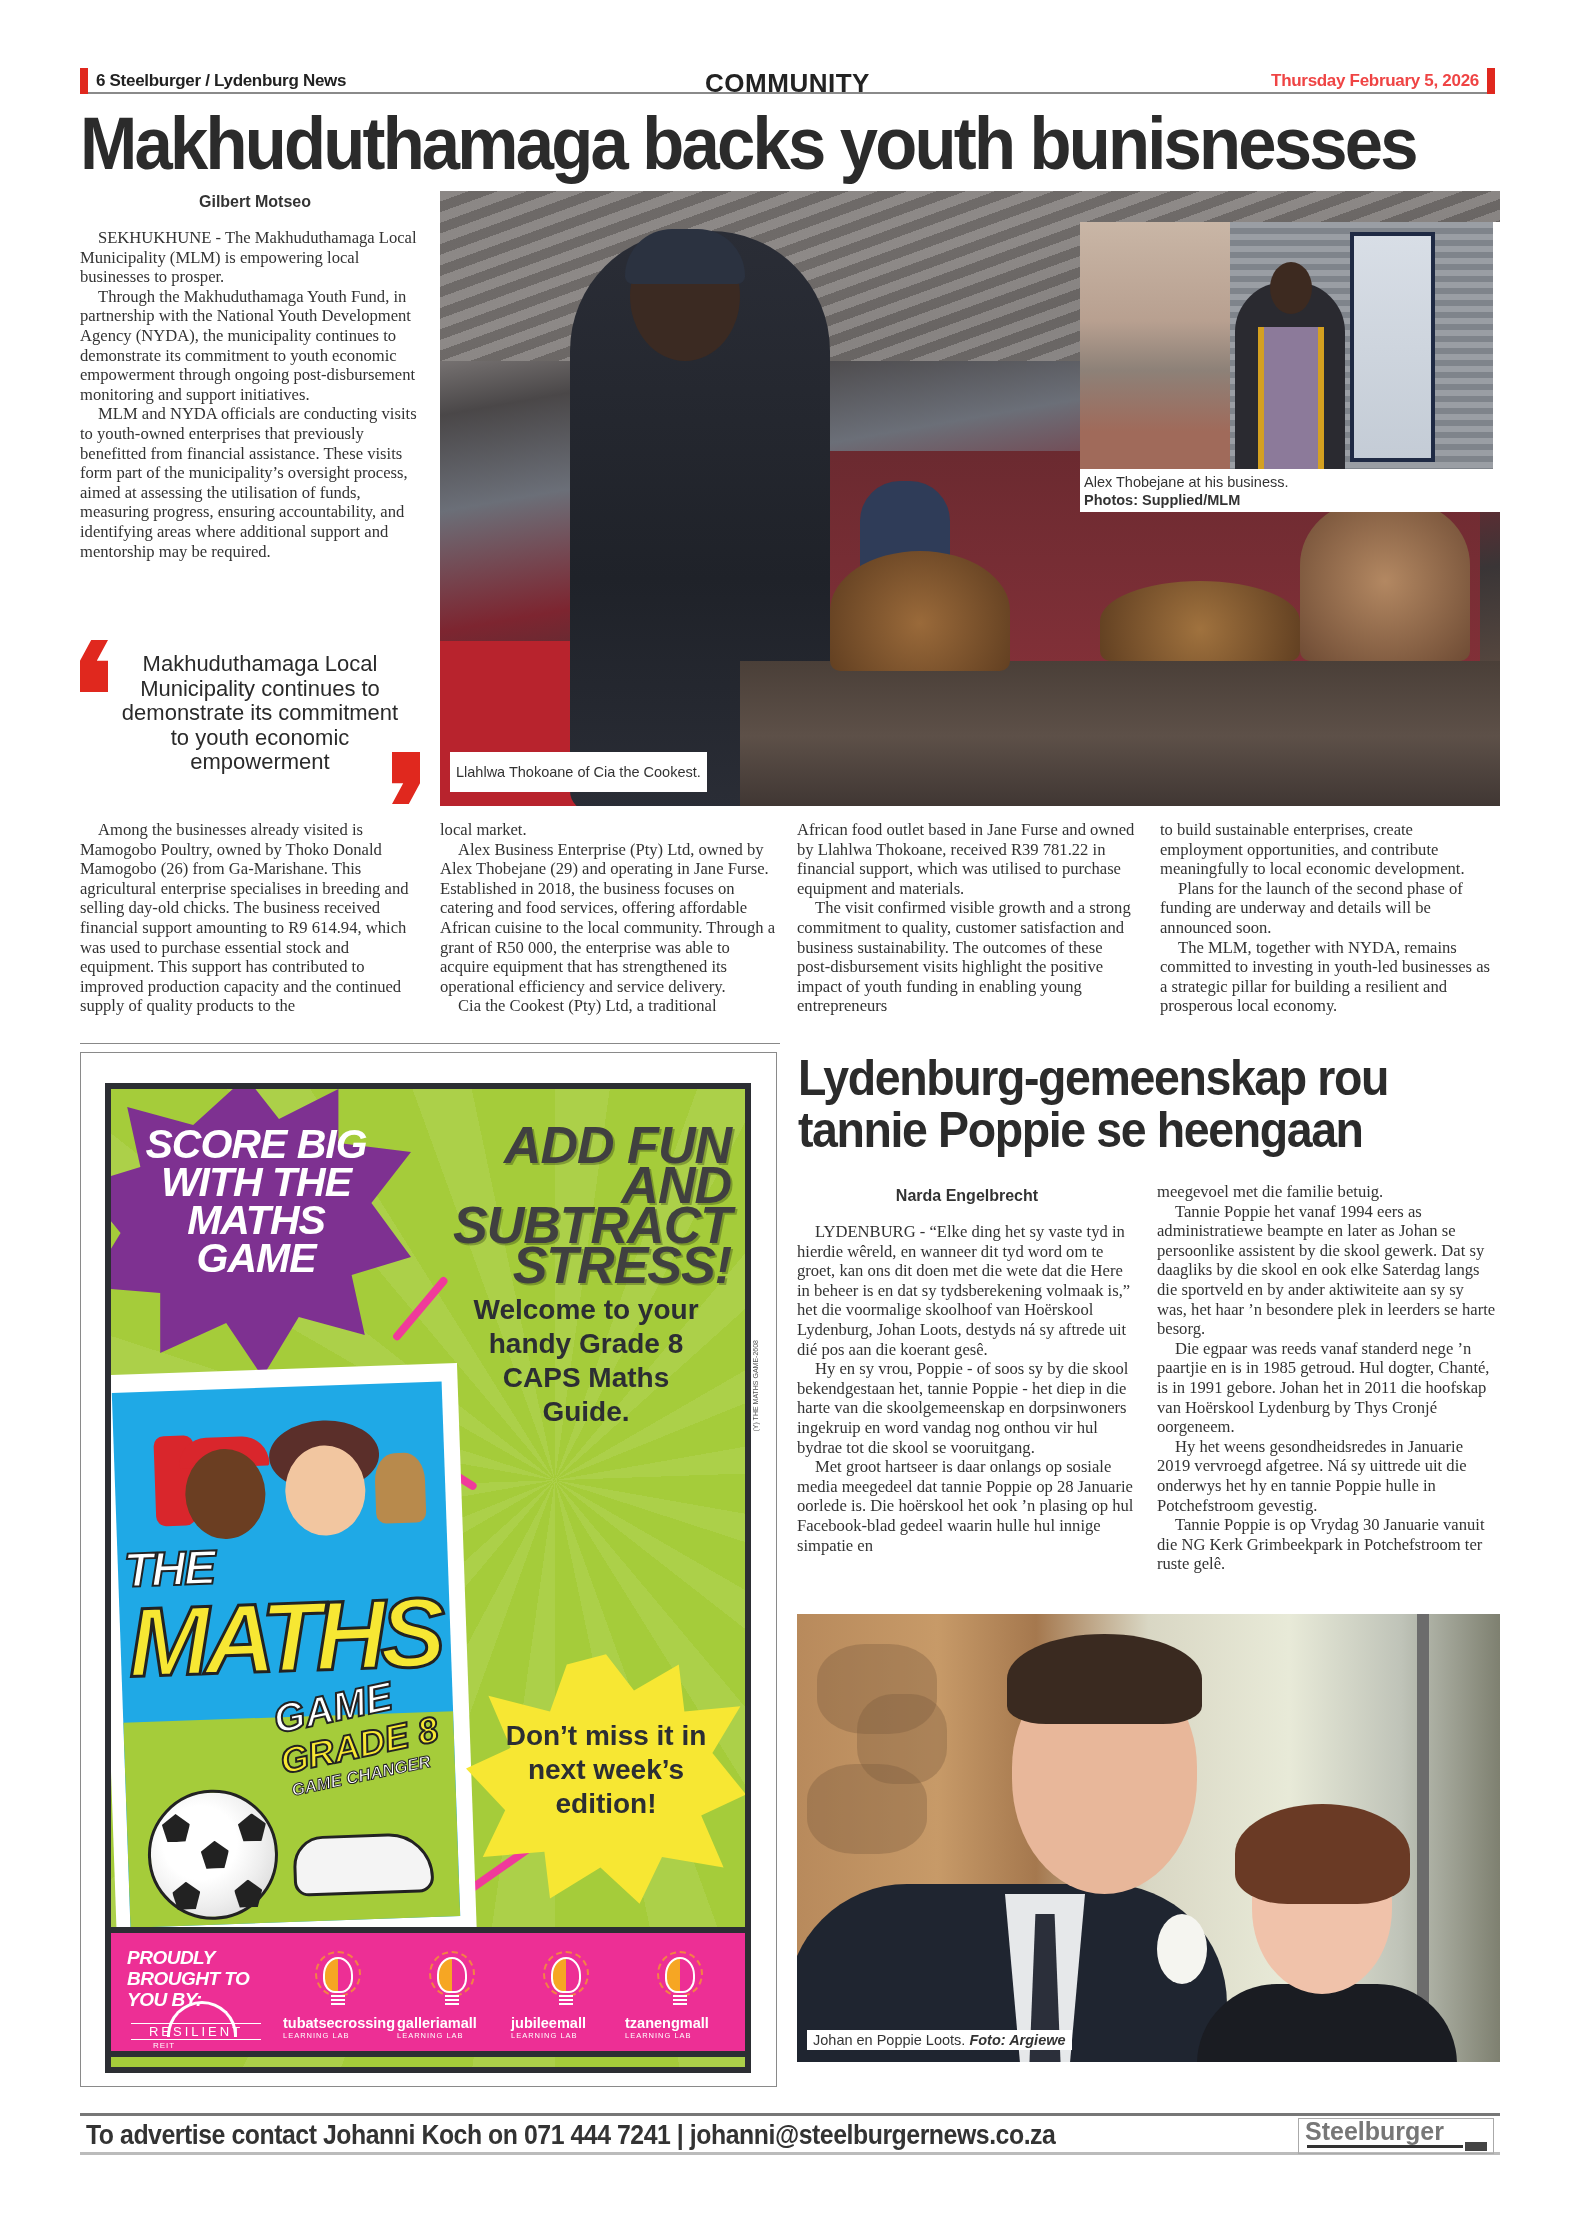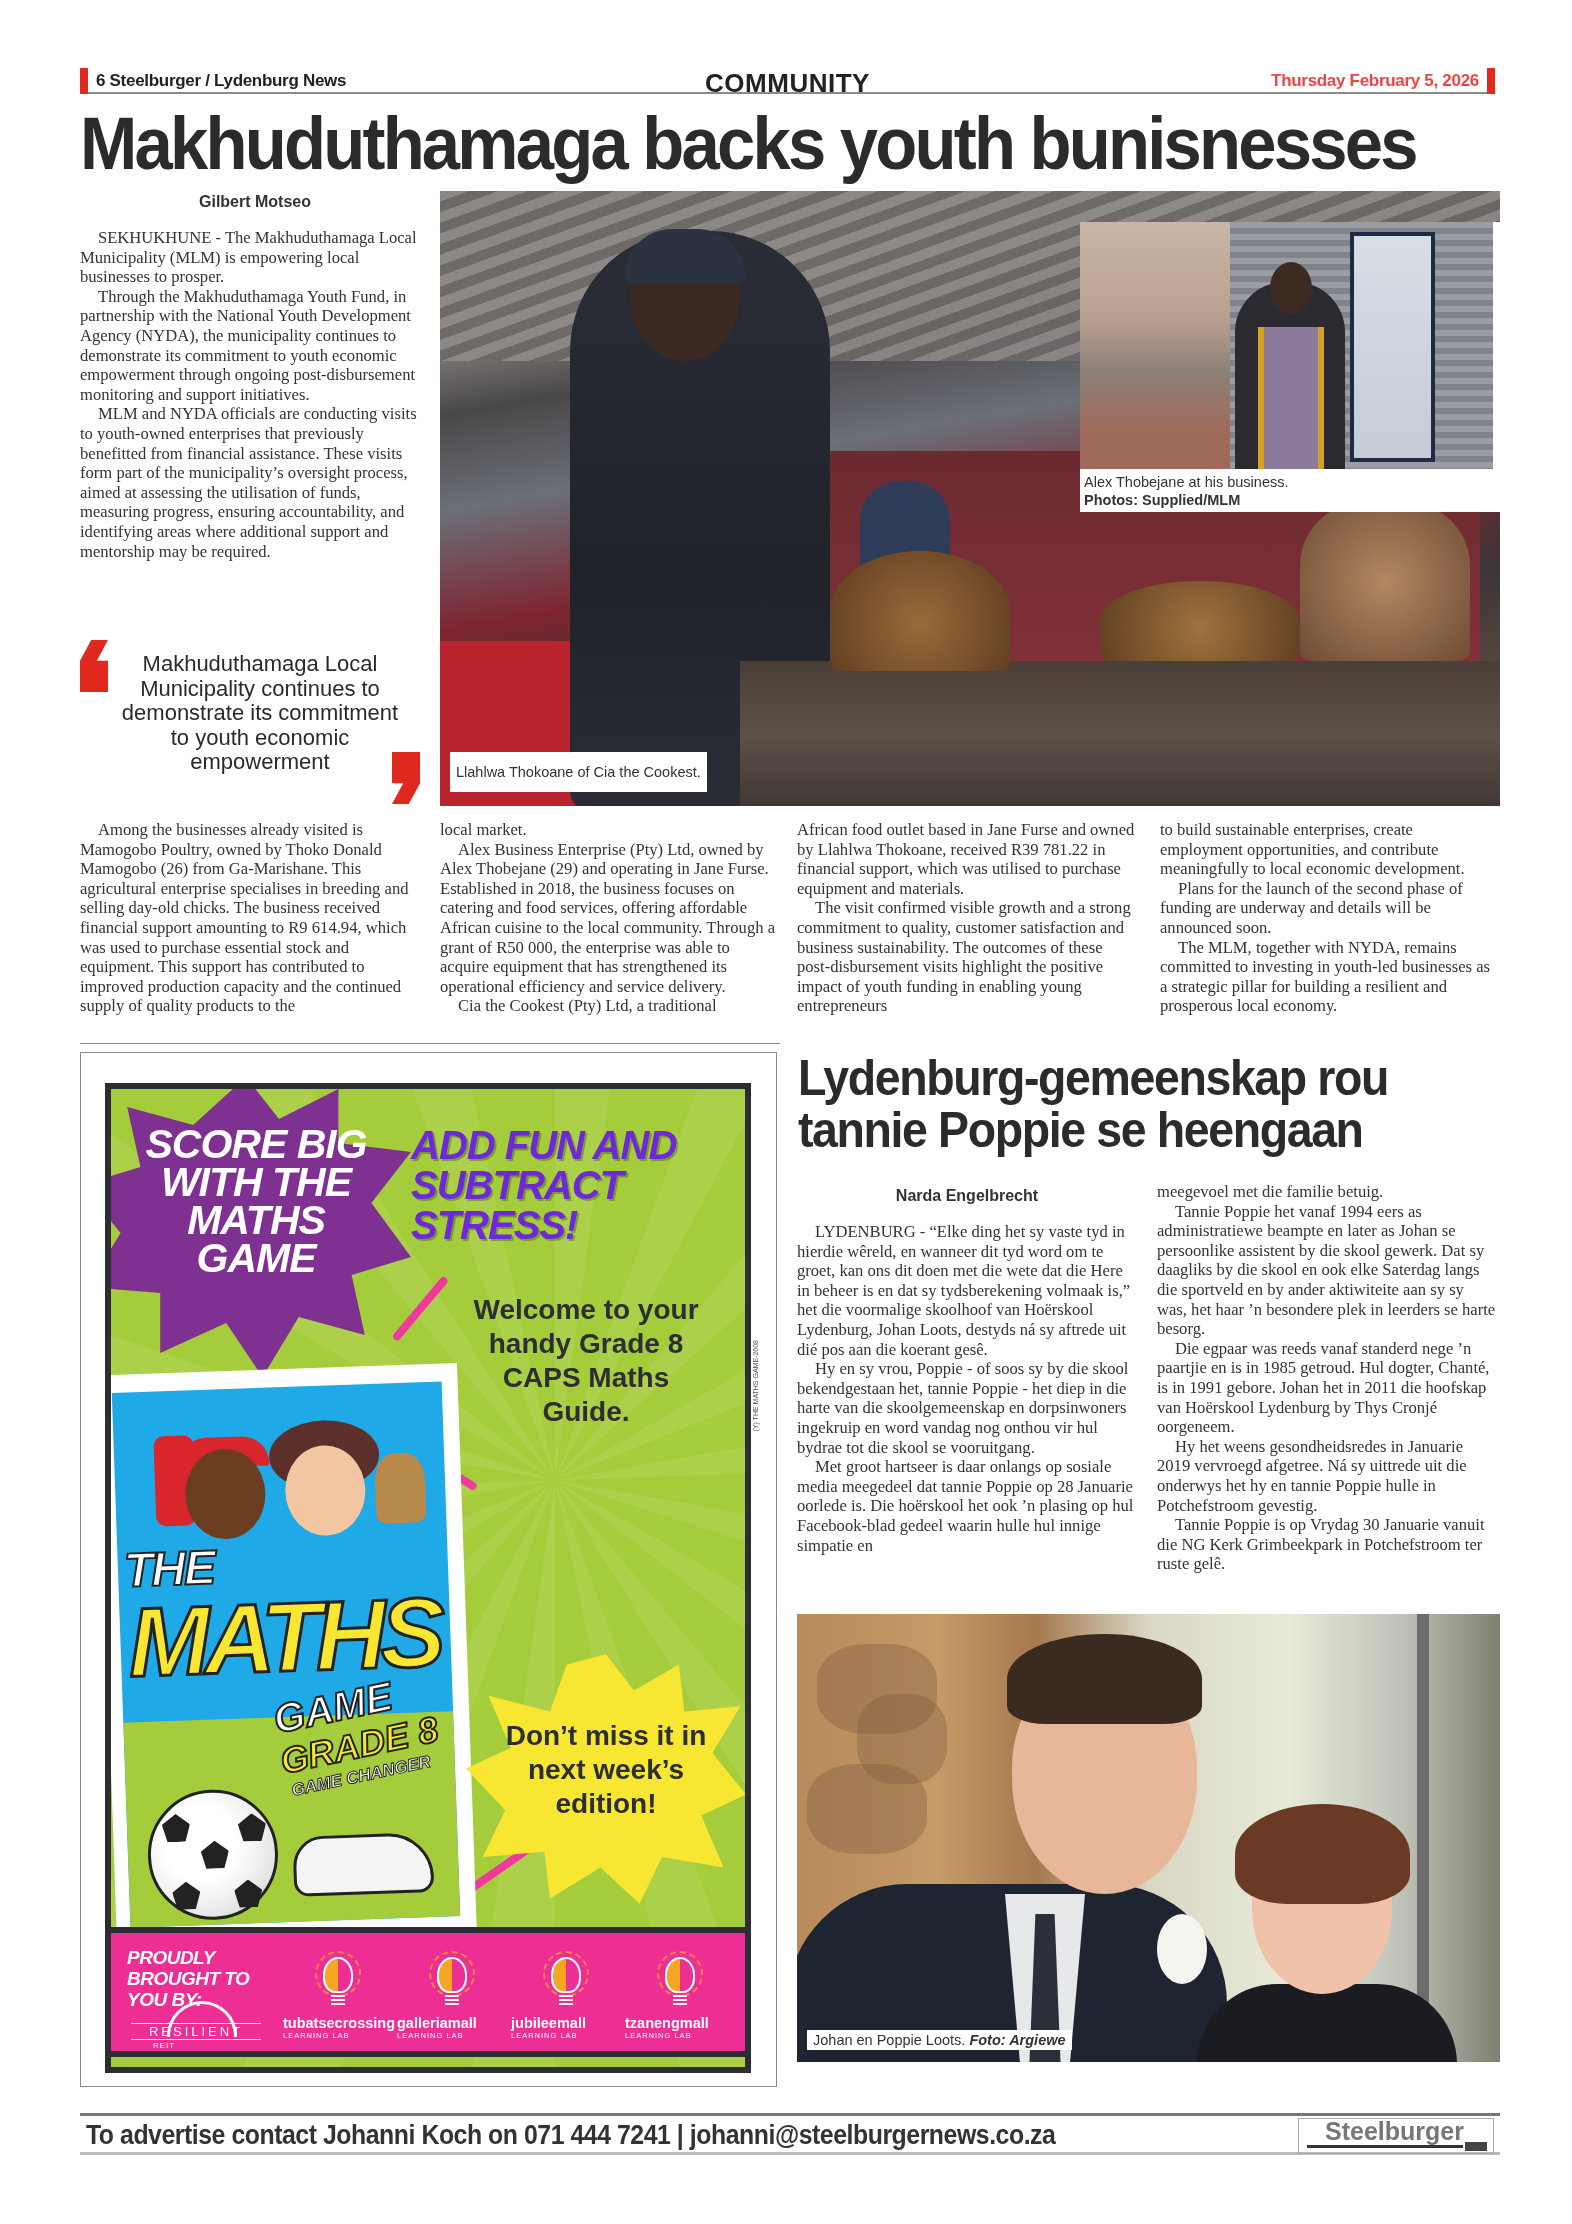--- a/index.html
+++ b/index.html
@@ -65,21 +65,21 @@
 
   .rule-h { position: absolute; height: 1px; background: #888; }
 
   
   .ad-frame { position: absolute; left: 80px; top: 1052px; width: 697px; height: 1035px; border: 1px solid #8a8a8a; background: #fff; }
   .ad { position: absolute; left: 24px; top: 30px; width: 646px; height: 990px; background: #a5cc3a; border: 6px solid #2c2e33; overflow: hidden; }
   .ad .rays { position: absolute; inset: 0; background: repeating-conic-gradient(from 0deg at 70% 40%, rgba(255,255,255,0.08) 0 8deg, rgba(255,255,255,0) 8deg 20deg); }
   .ad .burst-purple { position: absolute; left: -30px; top: -12px; width: 330px; height: 300px; background: #7e3191;
     clip-path: polygon(50% 0%, 60% 14%, 78% 4%, 78% 22%, 100% 25%, 88% 42%, 100% 60%, 82% 66%, 86% 86%, 66% 80%, 55% 100%, 44% 82%, 24% 92%, 24% 72%, 2% 70%, 12% 52%, 0% 36%, 18% 30%, 14% 10%, 34% 16%); }
   .ad .purple-text { position: absolute; left: 25px; top: 36px; width: 240px; text-align: center; font-family: "Liberation Sans", sans-serif; font-weight: bold; font-style: italic; font-size: 41px; line-height: 38px; color: #fff; letter-spacing: -1px; }
-  .ad .headline-r { position: absolute; left: 300px; top: 36px; width: 320px; text-align: left; font-family: "Liberation Sans", sans-serif; font-weight: bold; font-style: italic; font-size: 40px; line-height: 40px; color: #6d28d9; letter-spacing: -1px; text-shadow: 2px 2px 0 rgba(0,0,0,0.25); }
+  .ad .headline-r { position: absolute; left: 300px; top: 36px; width: 320px; text-align: right; font-family: "Liberation Sans", sans-serif; font-weight: bold; font-style: italic; font-size: 52px; line-height: 40px; color: #404040; letter-spacing: -1px; text-shadow: 2px 2px 0 rgba(0,0,0,0.25); }
   .ad .welcome { position: absolute; left: 350px; top: 204px; width: 250px; text-align: center; font-family: "Liberation Sans", sans-serif; font-weight: bold; font-size: 28px; line-height: 34px; color: #2c2e33; }
   .ad .arrow { position: absolute; height: 8px; background: #f03a9b; border-radius: 4px; transform-origin: left center; }
   .ad .cover { position: absolute; left: -4px; top: 280px; width: 360px; height: 570px; background: #fff; transform: rotate(-2deg); }
   .ad .cover-inner { position: absolute; left: 14px; top: 18px; width: 330px; height: 535px; background: #1fa9e6; overflow: hidden; }
   .ad .cover-green { position: absolute; left: 0; top: 330px; width: 330px; height: 210px; background: #a5cc3a; }
   .ad .the { position: absolute; left: 6px; top: 150px; font-family: "Liberation Sans", sans-serif; font-weight: bold; font-style: italic; font-size: 48px; color: #fff; -webkit-text-stroke: 2px #222; letter-spacing: -2px; }
   .ad .maths { position: absolute; left: 8px; top: 200px; font-family: "Liberation Sans", sans-serif; font-weight: bold; font-style: italic; font-size: 98px; line-height: 100px; color: #f7e733; -webkit-text-stroke: 3px #222; letter-spacing: -6px; }
   .ad .game { position: absolute; left: 150px; top: 300px; font-family: "Liberation Sans", sans-serif; font-weight: bold; font-style: italic; font-size: 40px; color: #fff; -webkit-text-stroke: 2px #222; transform: rotate(-10deg); }
   .ad .grade8 { position: absolute; left: 155px; top: 340px; font-family: "Liberation Sans", sans-serif; font-weight: bold; font-style: italic; font-size: 36px; color: #f7e733; -webkit-text-stroke: 2px #222; transform: rotate(-10deg); }
   .ad .changer { position: absolute; left: 165px; top: 382px; font-family: "Liberation Sans", sans-serif; font-weight: bold; font-style: italic; font-size: 17px; color: #fff; -webkit-text-stroke: 1px #222; transform: rotate(-10deg); }
@@ -127,21 +127,21 @@
   .photo-couple .woman-top { position: absolute; left: 400px; top: 370px; width: 260px; height: 100px; border-radius: 80px 80px 0 0; background: #1a1c22; }
   .photo-couple .woman-face { position: absolute; left: 455px; top: 210px; width: 140px; height: 170px; border-radius: 45% 45% 50% 50%; background: #f0c2aa; }
   .photo-couple .woman-hair { position: absolute; left: 438px; top: 190px; width: 175px; height: 100px; border-radius: 50% 50% 30% 30%; background: #6a3a25; }
   .photo-couple .caption { position: absolute; left: 10px; bottom: 12px; background: #fff; padding: 2px 6px; font-family: "Liberation Sans", sans-serif; font-size: 14.5px; color: #333; }
   .photo-couple .caption b { font-style: italic; }
 
   
   .footer { position: absolute; left: 80px; top: 2113px; width: 1420px; height: 42px; border-top: 3px solid #777; border-bottom: 3px solid #bbb; background: #fff; }
   .footer .txt { position: absolute; left: 6px; top: 4px; font-family: "Liberation Sans", sans-serif; font-weight: bold; font-size: 27px; color: #333; letter-spacing: -0.5px; transform: scaleX(0.92); transform-origin: left; white-space: nowrap; }
   .footer .logo { position: absolute; right: 6px; top: 2px; width: 196px; height: 36px; border: 1px solid #aaa; }
-  .footer .logo .name { position: absolute; left: 6px; top: -2px; font-family: "Liberation Sans", sans-serif; font-weight: bold; font-size: 25px; color: #777; letter-spacing: 0; margin-left: 20px; }
+  .footer .logo .name { position: absolute; left: 6px; top: -2px; font-family: "Liberation Sans", sans-serif; font-weight: bold; font-size: 25px; color: #777; letter-spacing: 0; }
   .footer .logo .line { position: absolute; left: 8px; right: 30px; bottom: 5px; height: 3px; background: #333; }
   .footer .logo .tag { position: absolute; right: 6px; bottom: 2px; width: 22px; height: 9px; background: #444; }
 </style>
 </head>
 <body>
 
 <div class="folio">
   <div class="redbar-l"></div>
   <div class="left">6 Steelburger / Lydenburg News</div>
   <div class="center">COMMUNITY</div>

